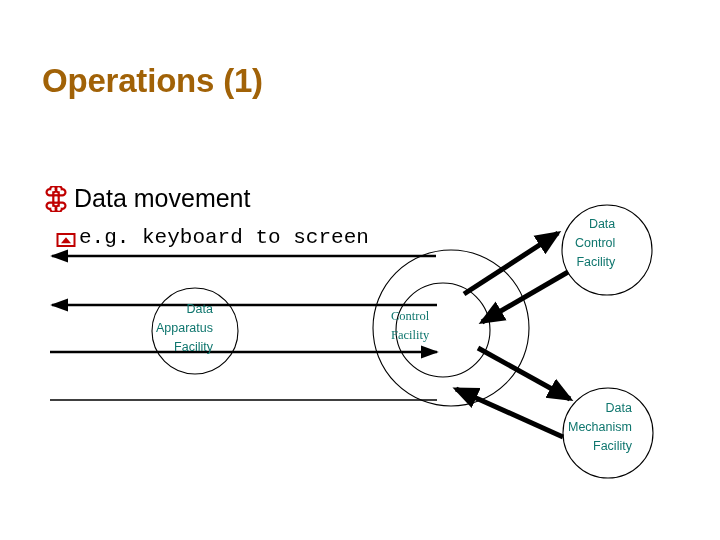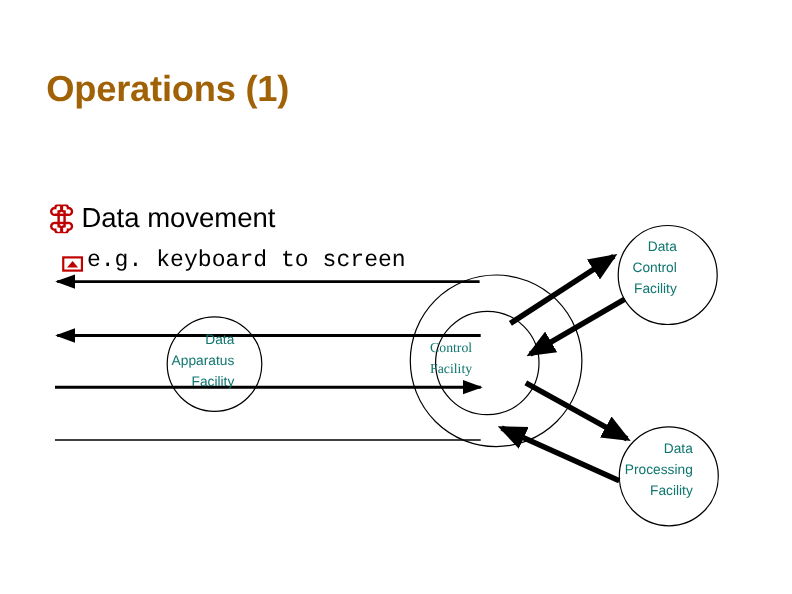--- a/index.html
+++ b/index.html
@@ -163,17 +163,17 @@
   </div>
 
   <div class="node-label" id="label-dsf">
     <div>Data</div>
     <div>Control</div>
     <div>Facility</div>
   </div>
 
   <div class="node-label" id="label-dpf">
     <div>Data</div>
-    <div>Processing</div>
+    <div>Mechanism</div>
     <div>Facility</div>
   </div>
 
 </div>
 
 </body></html>

